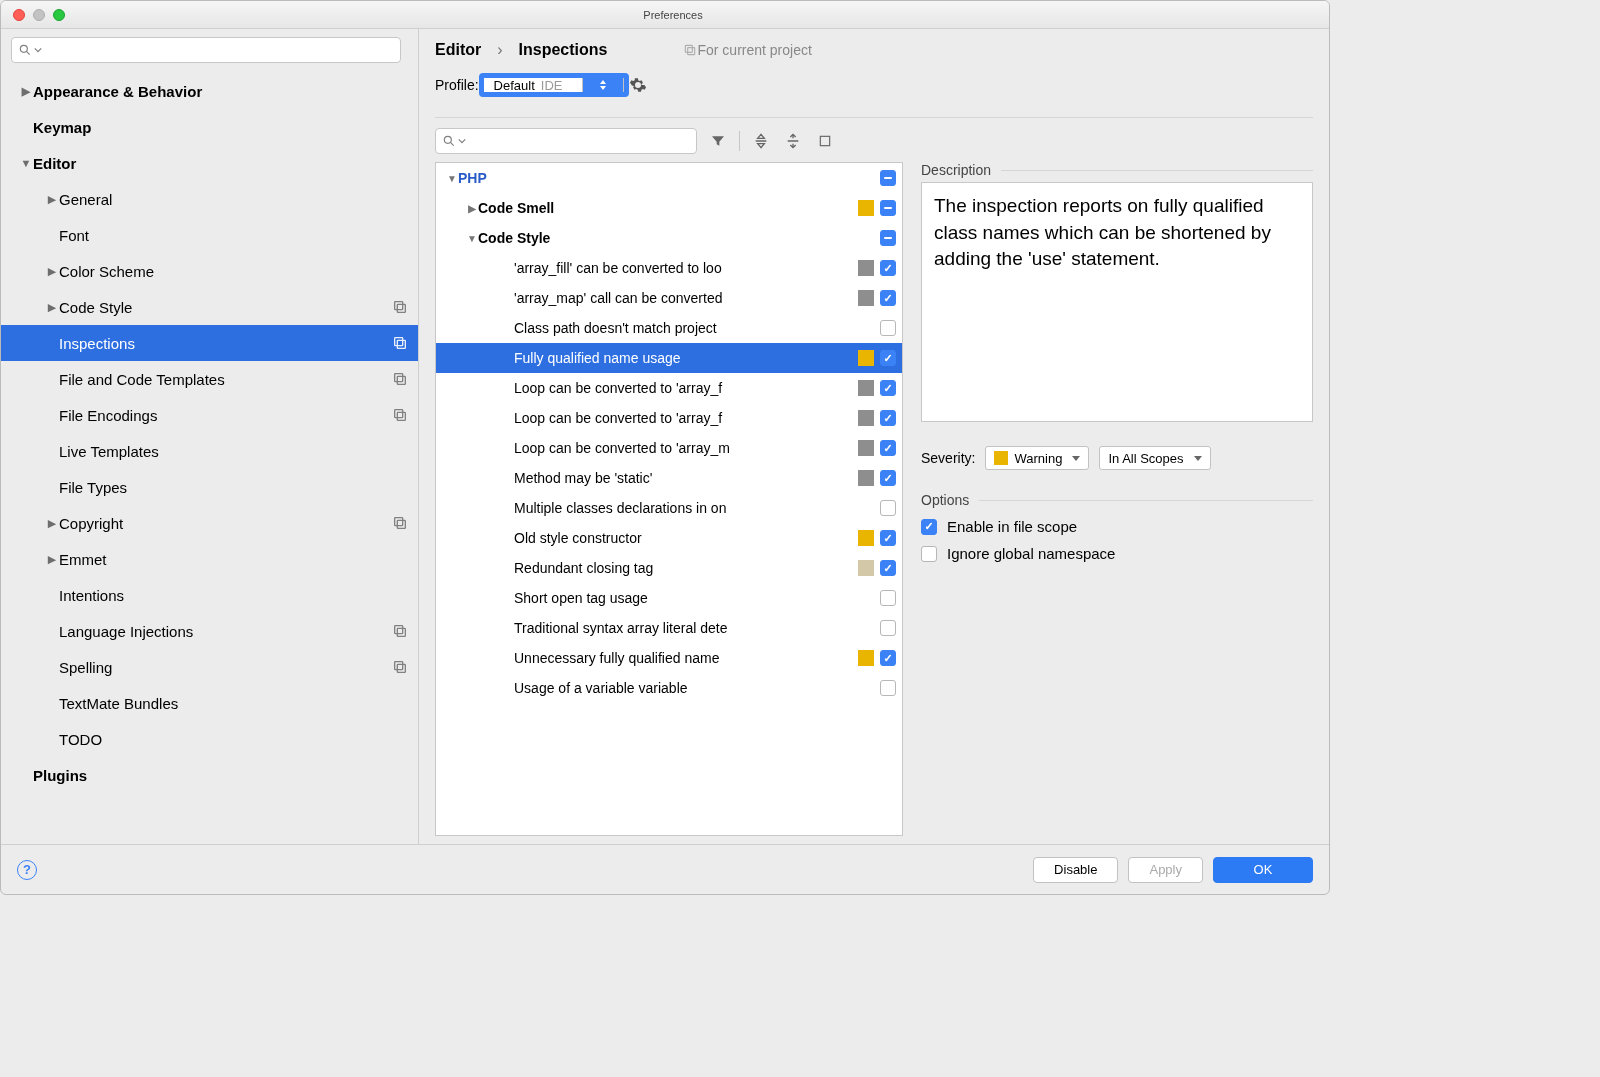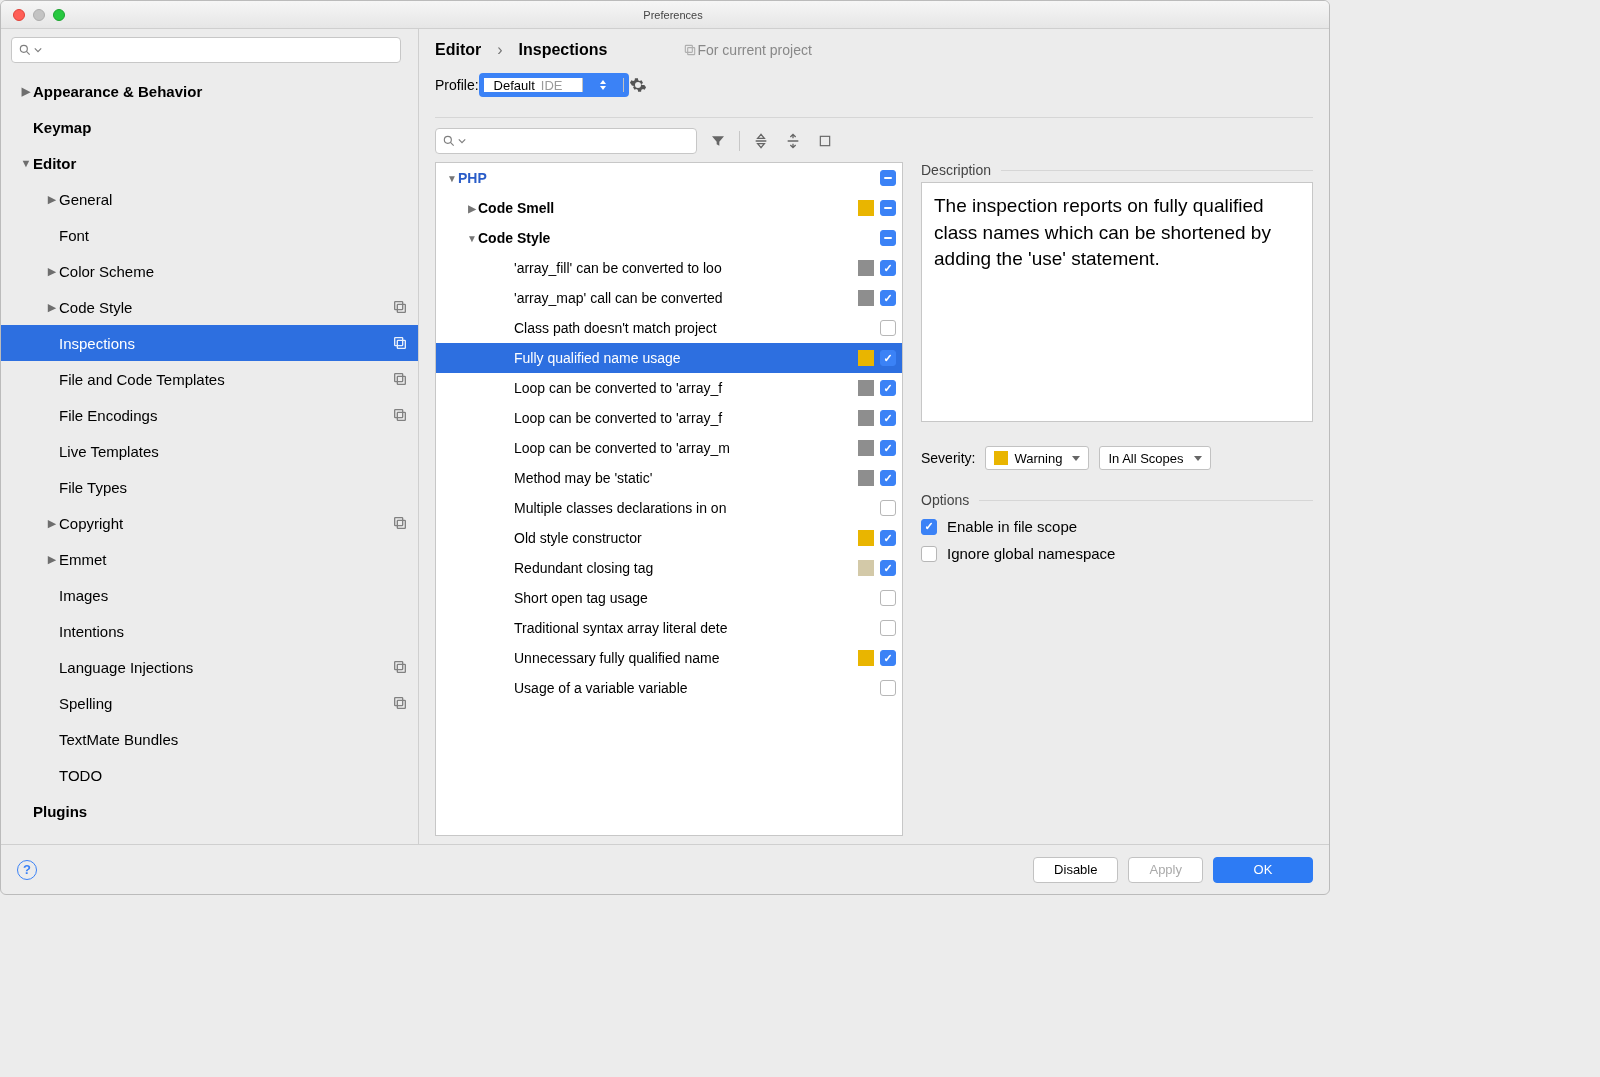--- a/index.html
+++ b/index.html
@@ -193,24 +193,20 @@
               <rect x="8" y="8" width="12" height="12" rx="1"></rect>
               <rect x="4" y="4" width="12" height="12" rx="1"></rect>
             </svg>
           </div>
           <div class="trow d1">
             <span class="arr">▶</span>
             <span class="lbl">Emmet</span>
           </div>
           <div class="trow d1">
             <span class="arrspace"></span>
-            <span class="lbl">Images</span>
-          </div>
-          <div class="trow d1">
-            <span class="arrspace"></span>
             <span class="lbl">Intentions</span>
           </div>
           <div class="trow d1">
             <span class="arrspace"></span>
             <span class="lbl">Language Injections</span>
             <svg class="ic copyic" viewBox="0 0 24 24" fill="none" stroke="currentColor" stroke-width="2">
               <rect x="8" y="8" width="12" height="12" rx="1"></rect>
               <rect x="4" y="4" width="12" height="12" rx="1"></rect>
             </svg>
           </div>

